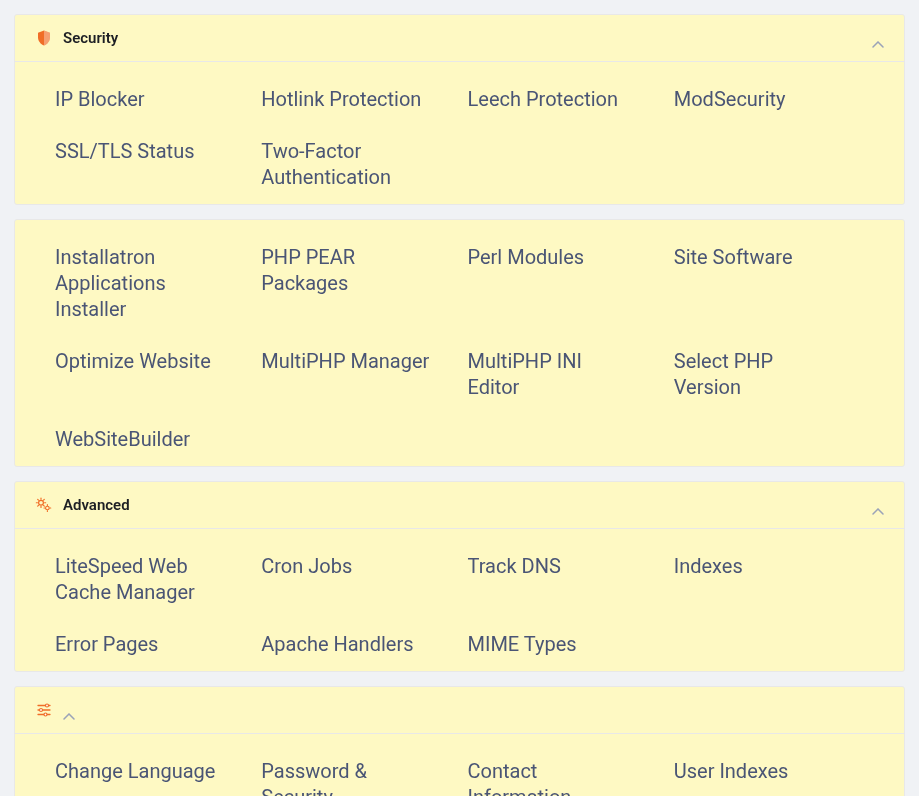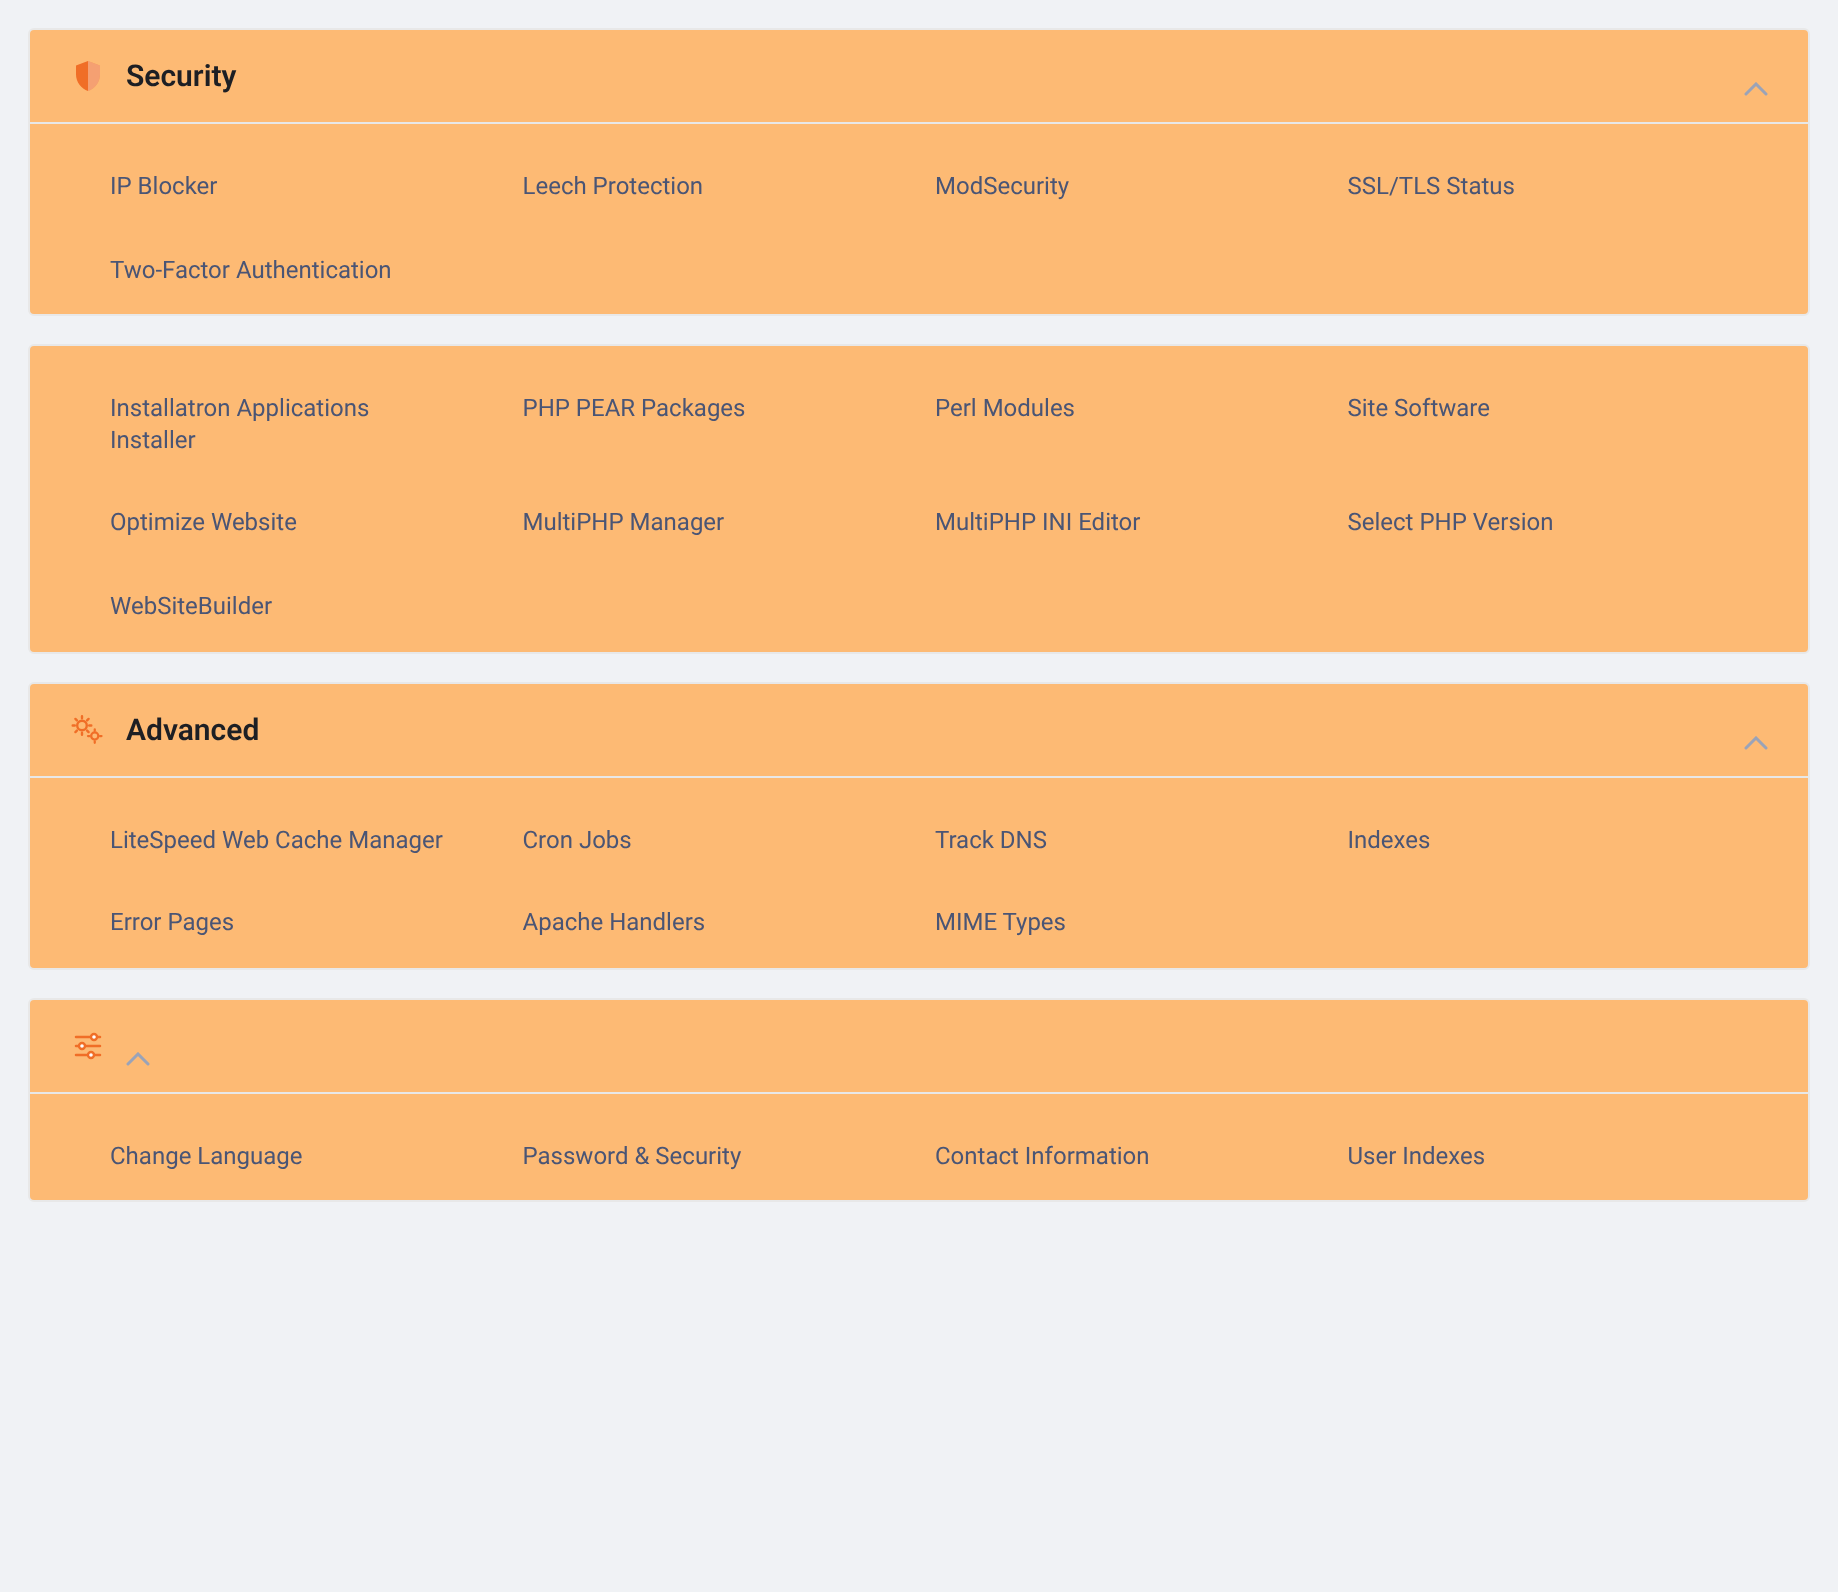--- a/index.html
+++ b/index.html
@@ -7,21 +7,21 @@
       padding: 0;
       box-sizing: border-box;
     }
     body {
       font-family: -apple-system, BlinkMacSystemFont, "Segoe UI", Roboto, "Helvetica Neue", Arial, sans-serif;
       background-color: #f0f2f5;
       padding: 14px;
       width: 919px;
     }
     .panel {
-      background: #fdba74;
+      background: #fef9c3;
       border: 1px solid #e8e8e8;
       border-radius: 3px;
       margin-bottom: 14px;
     }
     .panel-header {
       display: flex;
       align-items: center;
       padding: 14px 20px;
       border-bottom: 1px solid #e8e8e8;
       cursor: pointer;
@@ -48,21 +48,21 @@
     .panel-body {
       padding: 24px 40px 14px 40px;
     }
     .links-grid {
       display: grid;
       grid-template-columns: repeat(4, 1fr);
       gap: 26px 16px;
     }
     .link-item {
       color: #4a5575;
-      font-size: 12px;
+      font-size: 20px;
       line-height: 1.3;
       text-decoration: none;
       cursor: pointer;
       max-width: 170px;
     }
   </style>
 </head>
 <body>
 
 <div class="panel">
@@ -76,20 +76,21 @@
     <span class="panel-title">Security</span>
     <span class="chevron">
       <svg viewBox="0 0 12 8" width="12" height="8">
           <path d="M1 6 L6 1 L11 6" stroke="#9aa3b8" stroke-width="1.5" fill="none" stroke-linecap="round"></path>
         </svg>
     </span>
   </div>
   <div class="panel-body">
     <div class="links-grid">
       <a class="link-item">IP Blocker</a>
+      <a class="link-item">Hotlink Protection</a>
       <a class="link-item">Leech Protection</a>
       <a class="link-item">ModSecurity</a>
       <a class="link-item">SSL/TLS Status</a>
       <a class="link-item">Two-Factor Authentication</a>
     </div>
   </div>
 </div>
 
 <div class="panel">
   <div class="panel-body">

